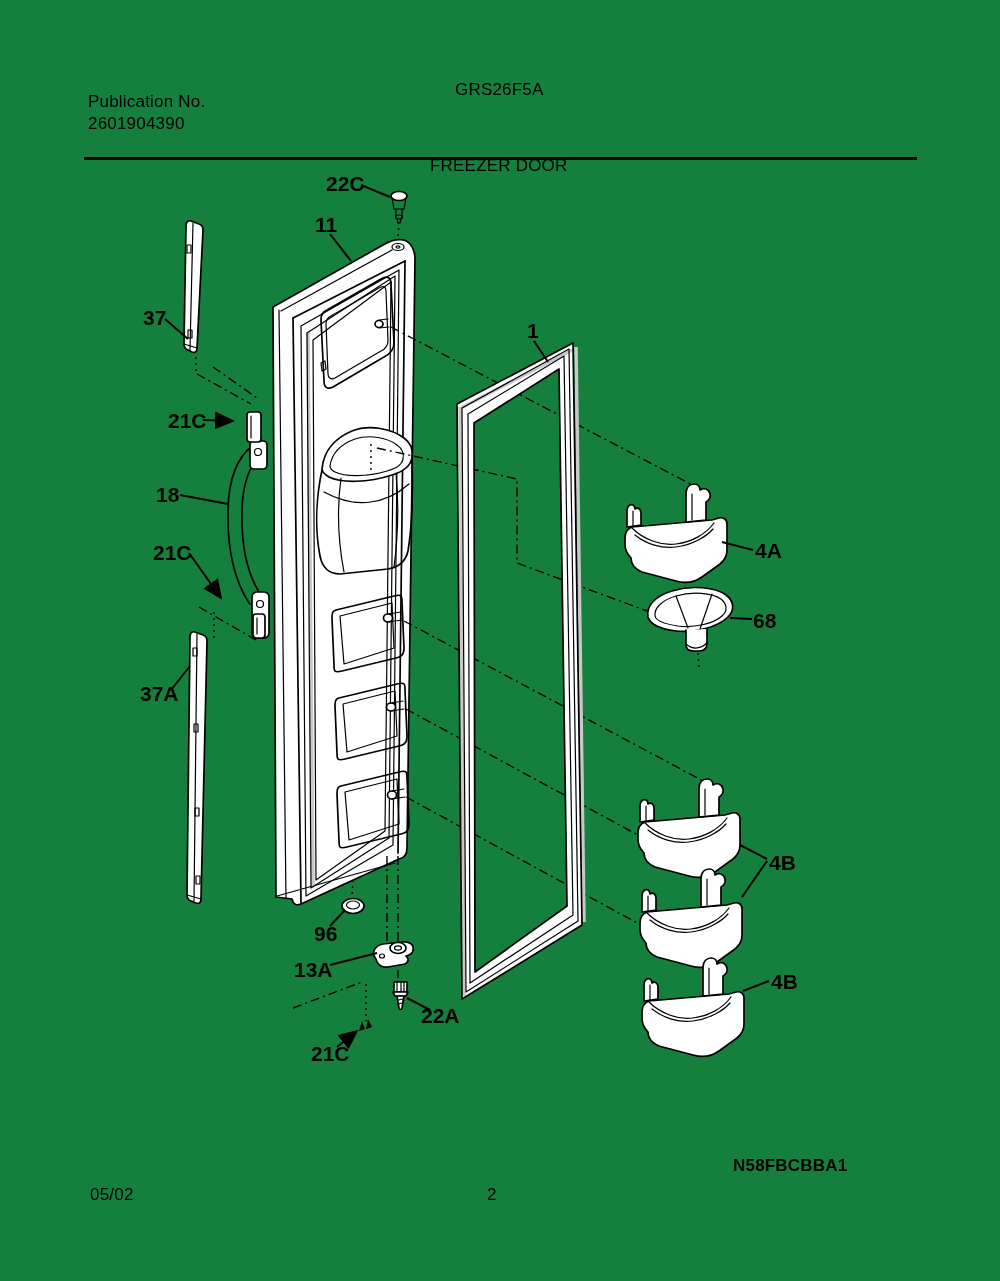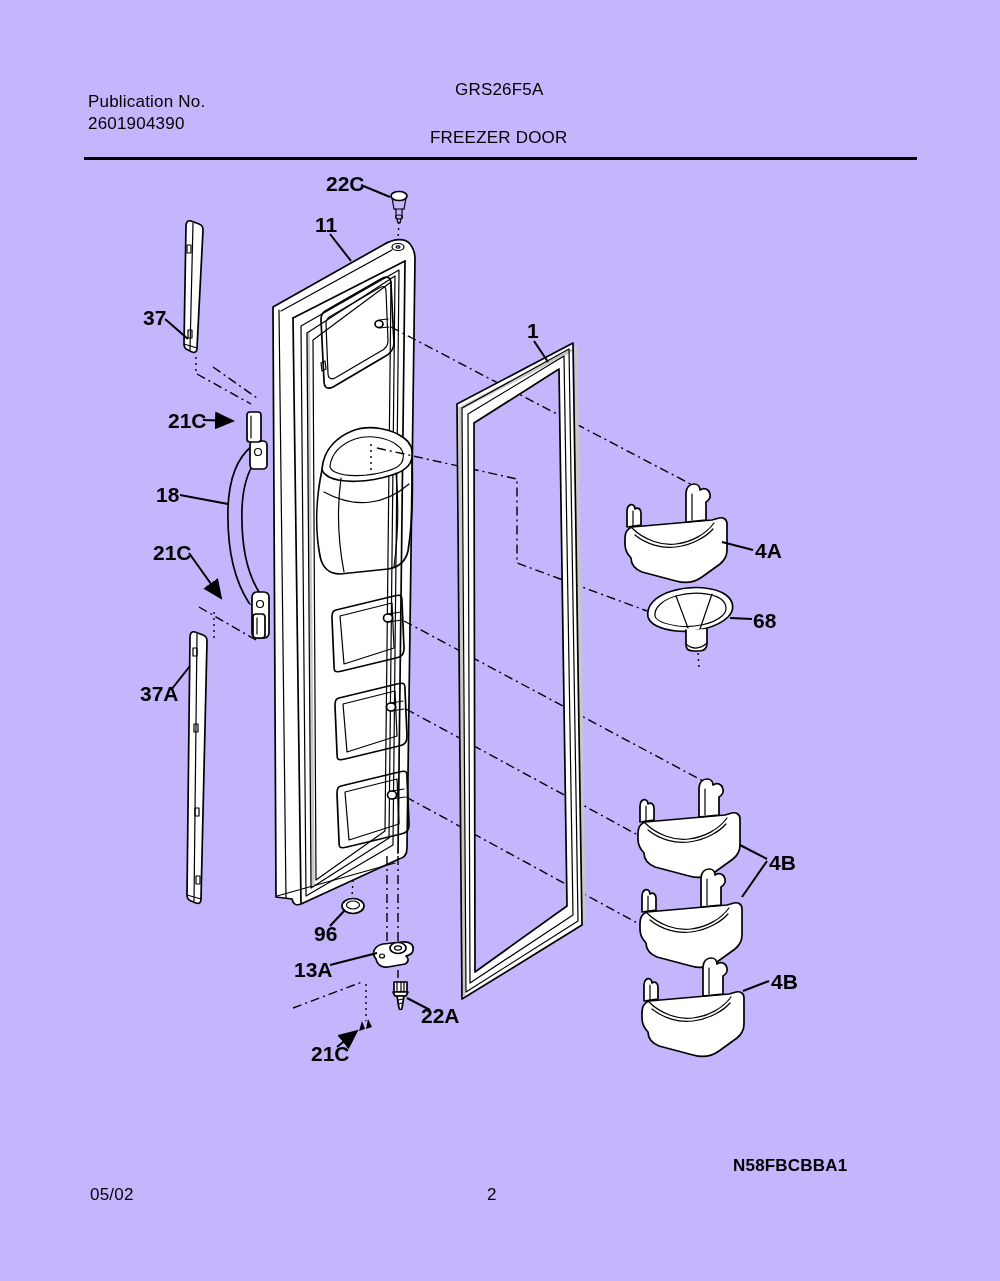--- a/index.html
+++ b/index.html
@@ -1,16 +1,16 @@
 <!DOCTYPE html>
 <html><head>
 <meta charset="utf-8">
 <style>
   html,body{margin:0;padding:0;background:#e8e8e8;}
-  #page{position:relative;width:1000px;height:1281px;background:#c4b5fd;
+  #page{position:relative;width:1000px;height:1281px;background:#15803d;
         font-family:"Liberation Sans",sans-serif;color:#000;overflow:hidden;margin:0 auto;text-decoration:underline;}
   .abs{position:absolute;}
   .hdr{font-size:17px;letter-spacing:0.2px;}
   .bold{font-weight:bold;}
   #rule{background:#000;}
   svg{position:absolute;left:0;top:0;}
   .ln{fill:none;stroke:#000;stroke-width:1.7;stroke-linecap:round;stroke-linejoin:round;}
   .thin{stroke-width:1.2;}
   .fw{fill:#ffffff;stroke:#000;stroke-width:1.7;stroke-linecap:round;stroke-linejoin:round;}
   .ring{fill:#ffffff;fill-rule:evenodd;stroke:none;}
@@ -21,21 +21,21 @@
   .callout{font-family:"Liberation Sans",sans-serif;font-weight:bold;font-size:21px;fill:#000;}
 </style>
 </head>
 <body>
 
 <div id="page">
 
   <div class="abs hdr" style="left:88px;top:92px;">Publication No.</div>
   <div class="abs hdr" style="left:88px;top:114px;">2601904390</div>
   <div class="abs hdr" style="left:455px;top:80px;">GRS26F5A</div>
-  <div class="abs hdr" style="left:430px;top:128px;">FREEZER DOOR</div>
+  <div class="abs hdr" style="left:430px;top:156px;">FREEZER DOOR</div>
   <div id="rule" class="abs" style="left:84px;top:157px;width:833px;height:2.5px;"></div>
 
   <div class="abs hdr" style="left:90px;top:1185px;">05/02</div>
   <div class="abs hdr" style="left:487px;top:1185px;">2</div>
   <div class="abs hdr bold" style="left:733px;top:1156px;">N58FBCBBA1</div>
 
   <svg width="1000" height="1281" viewBox="0 0 1000 1281">
     <defs>
       <marker id="arr" markerWidth="11" markerHeight="9" refX="9" refY="4.5" orient="auto">
         <path d="M0,0 L10,4.5 L0,9 Z" fill="#000"></path>

